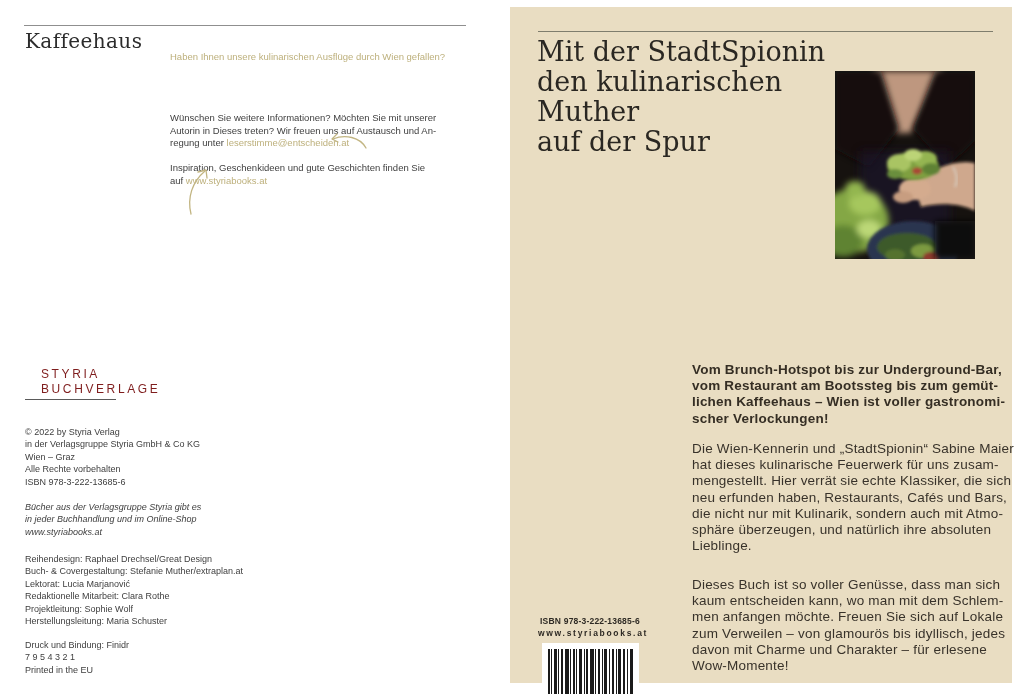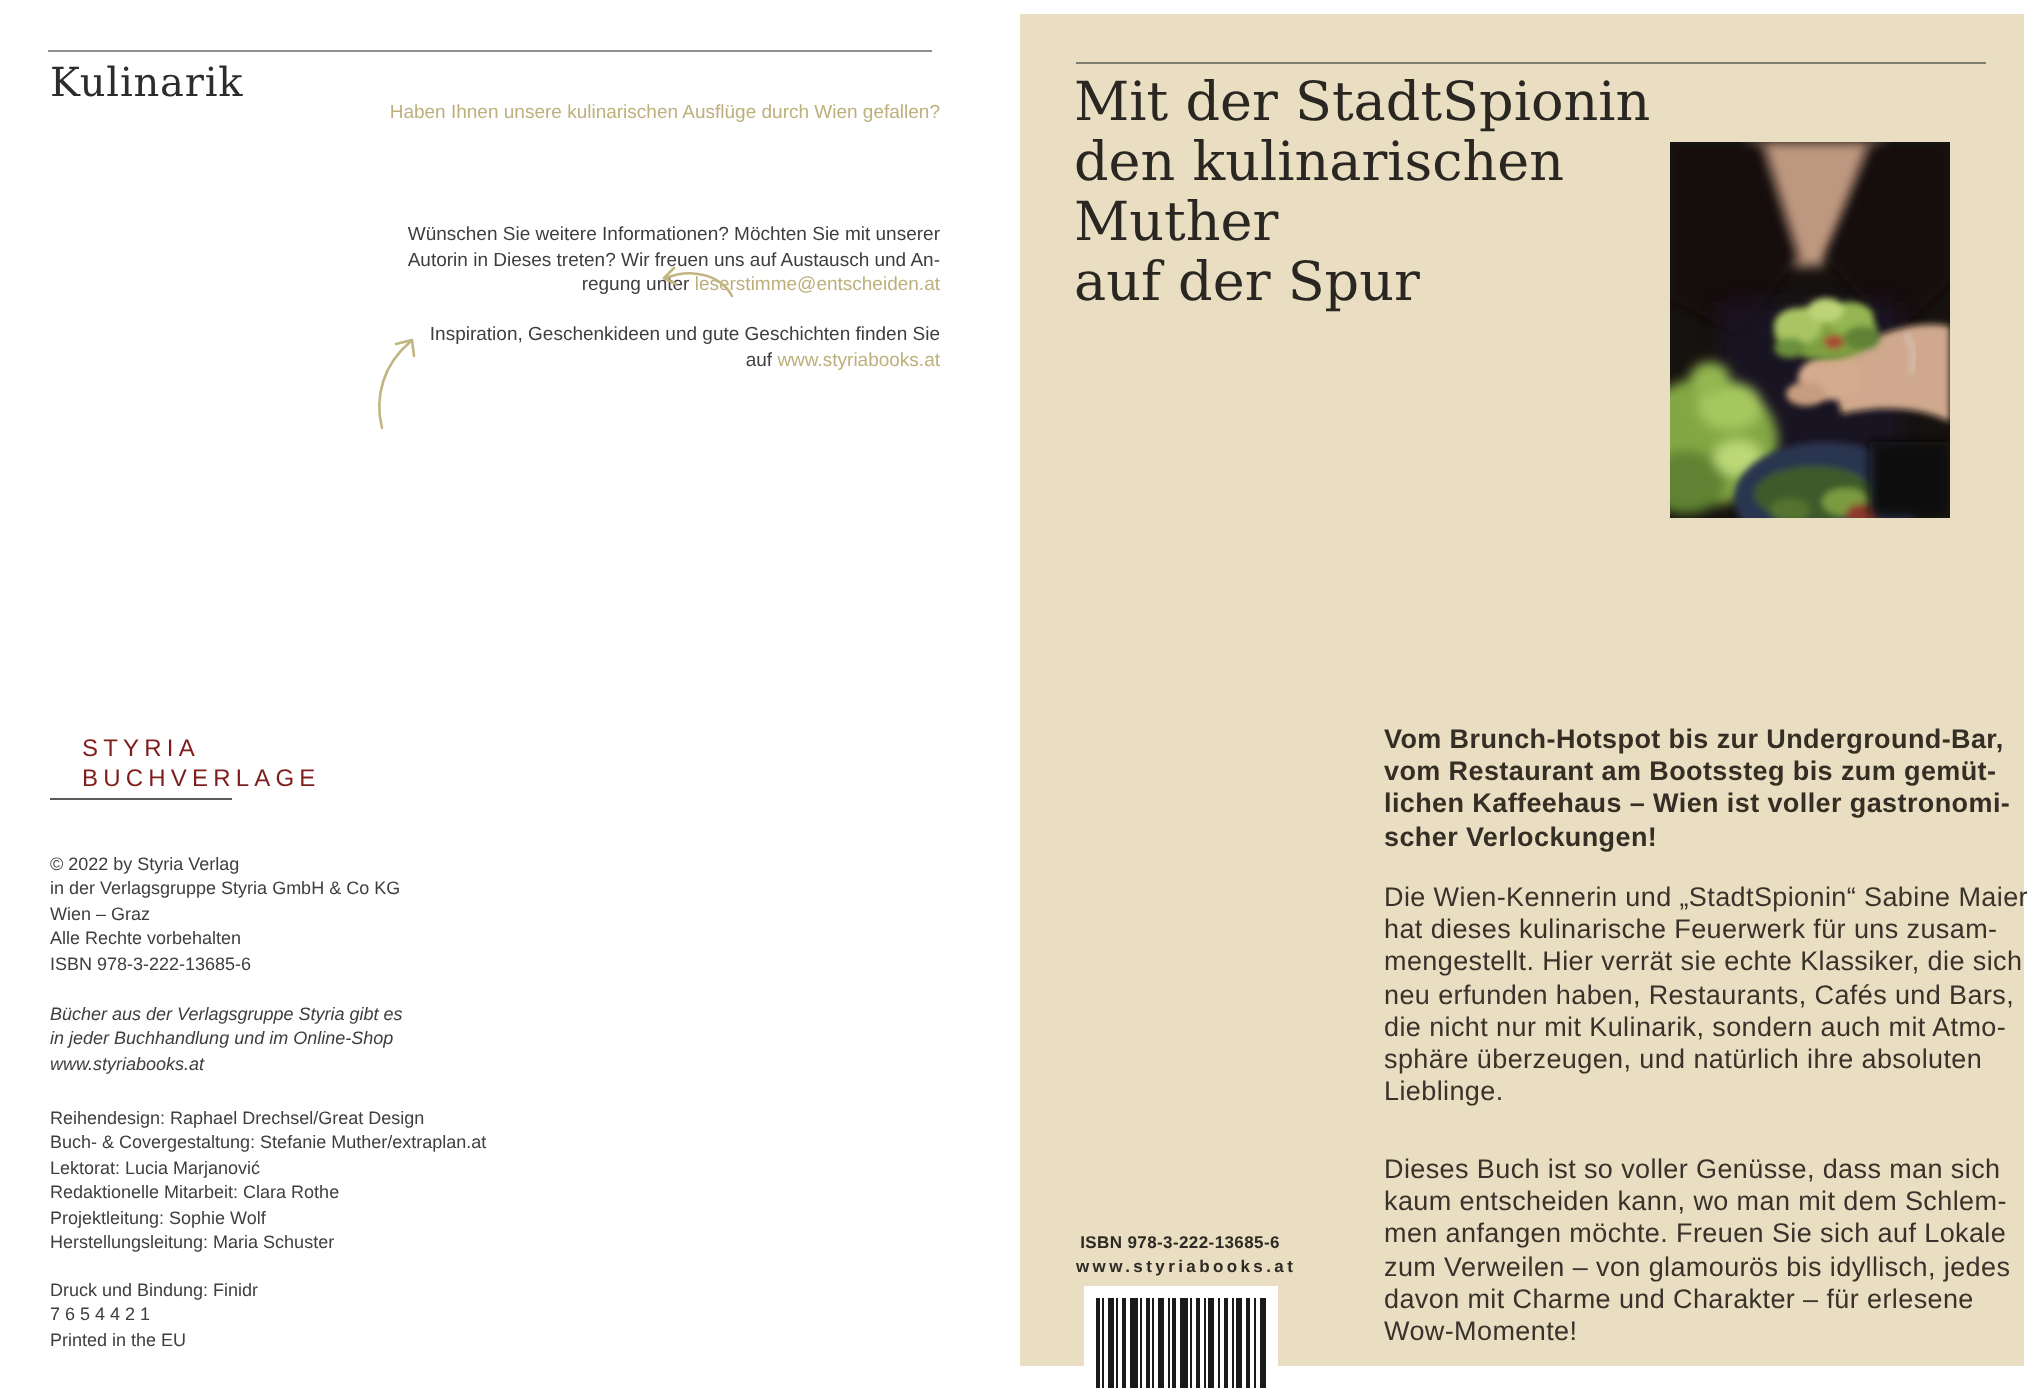--- a/index.html
+++ b/index.html
@@ -11,21 +11,21 @@
   }
   .abs{position:absolute;}
 
   
   .rule-left{left:24px;top:25px;width:442px;height:1px;background:#8f8f8f;}
   .impressum{
     left:25px;top:29px;width:160px;
     font-family:"DejaVu Serif","Liberation Serif",serif;
     font-size:20px;color:#2c2c2c;letter-spacing:.4px;
   }
-  .intro{width:300px;font-size:9.5px;line-height:12.4px;color:#3e3e3e;white-space:pre-line;text-align:right;}
+  .intro{width:300px;font-size:9.5px;line-height:12.4px;color:#3e3e3e;white-space:pre-line;}
   .intro .gold,.gold-link{color:#bdb07c;}
   .p1{left:170px;top:39px;}
   .p2{left:170px;top:100px;}
   .p3{left:170px;top:150px;}
   .block{display:block;}
   .arrow-svg{pointer-events:none;}
 
   .logo{
     left:25px;top:367px;width:120px;
     font-size:12px;letter-spacing:2.6px;line-height:15px;color:#7f1d1d;margin-left:16px;
@@ -57,21 +57,21 @@
   .isbn-line{font-size:8.5px;font-weight:bold;letter-spacing:.2px;line-height:12px;}
   .web-line{font-size:8.5px;font-weight:bold;letter-spacing:1.7px;line-height:12px;}
   .barcode-box{left:542px;top:643px;width:97px;height:51px;background:#ffffff;}
   .barcode-box svg{display:block;margin:6px auto 0 auto;}
 </style>
 </head>
 <body>
 
 <div class="abs rule-left"></div>
 
-<div class="abs impressum">Kulinarik</div>
+<div class="abs impressum">Kaffeehaus</div>
 
 <div class="abs intro p1">
   <span class="gold block">Haben Ihnen unsere kulinarischen Ausflüge durch Wien gefallen?</span>
 </div>
 
 <div class="abs intro p2">
   <span>Wünschen Sie weitere Informationen? Möchten Sie mit unserer
 Autorin in Dieses treten? Wir freuen uns auf Austausch und An-
 regung unter </span><span class="gold-link">leserstimme@entscheiden.at</span>
 </div>
@@ -105,21 +105,21 @@
 <div class="abs smalltext distribution">Bücher aus der Verlagsgruppe Styria gibt es
 in jeder Buchhandlung und im Online-Shop
 www.styriabooks.at</div>
 <div class="abs smalltext credits">Reihendesign: Raphael Drechsel/Great Design
 Buch- &amp; Covergestaltung: Stefanie Muther/extraplan.at
 Lektorat: Lucia Marjanović
 Redaktionelle Mitarbeit: Clara Rothe
 Projektleitung: Sophie Wolf
 Herstellungsleitung: Maria Schuster</div>
 <div class="abs smalltext printinfo">Druck und Bindung: Finidr
-7 6 5 4 4 2 1
+7 9 5 4 3 2 1
 Printed in the EU</div>
 
 <div class="abs beige-page"></div>
 <div class="abs rule-right"></div>
 
 <div class="abs cover-title">Mit der StadtSpionin
 den kulinarischen Muther
 auf der Spur</div>
 
 <div class="abs photo" role="img" aria-label="person-in-dark-top-holding-lettuce-salad-wrap-above-salad-bowl">

